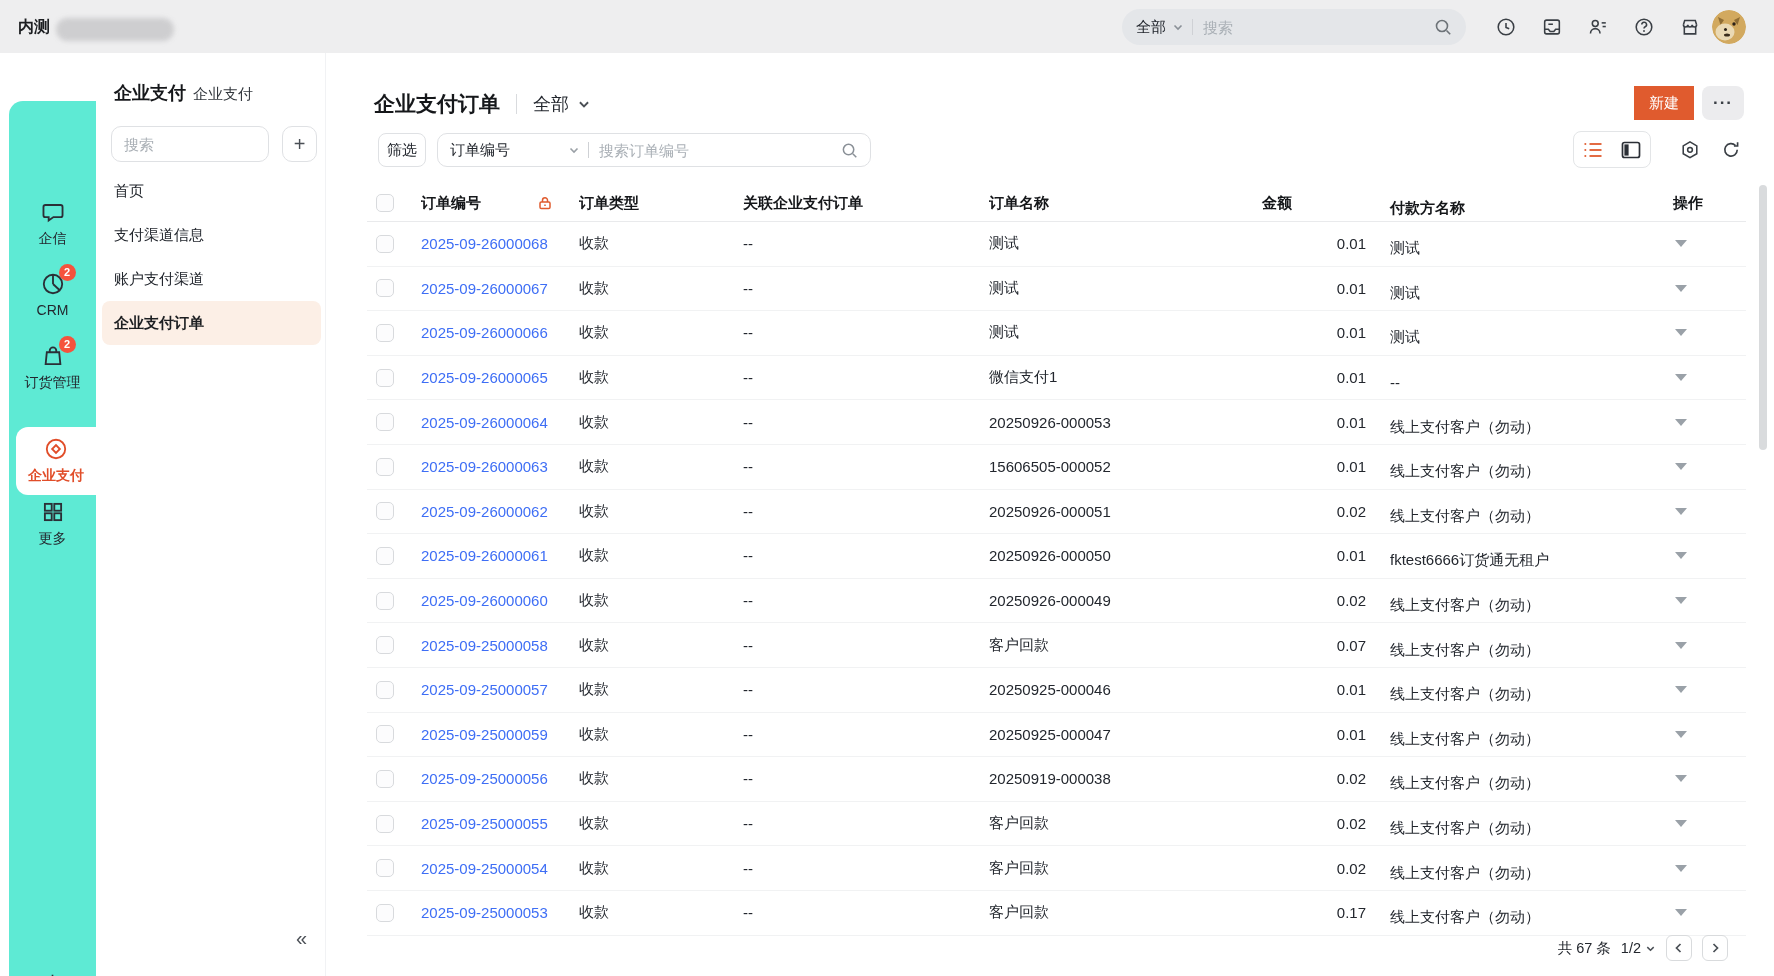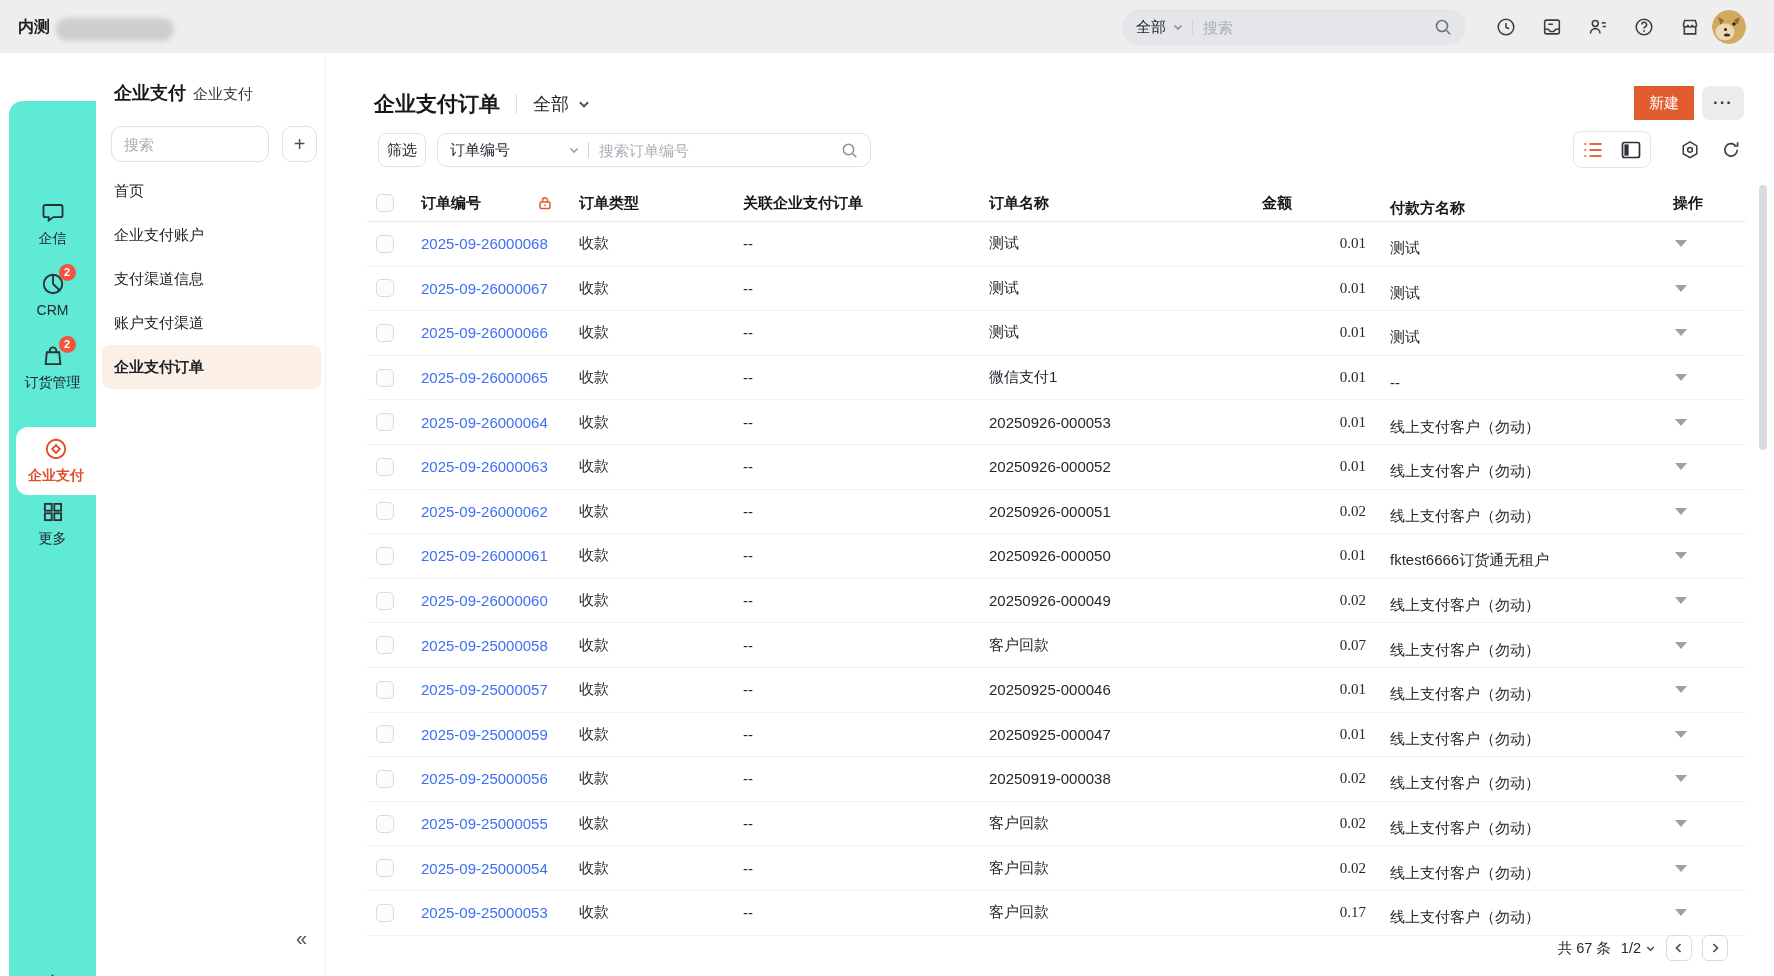--- a/index.html
+++ b/index.html
@@ -69,21 +69,21 @@
   .vt-half { flex:1; display:flex; align-items:center; justify-content:center; cursor:pointer; }
   .icon-btn { position:absolute; top:85px; width:24px; height:24px; display:flex; align-items:center; justify-content:center; cursor:pointer; }
 
   
   .table { position:absolute; left:40px; top:132px; width:1379px; }
   .t-grid { display:grid; grid-template-columns:54px 158px 164px 246px 246px 131px 299px 81px; align-items:center; }
   .t-head { height:37px; border-bottom:1px solid #e9eaec; font-weight:700; color:#15171a; }
   .t-row { height:44.6px; border-bottom:1px solid #f1f2f3; }
   .cell { display:flex; align-items:center; white-space:nowrap; overflow:hidden; }
   .c-check { padding-left:9px; }
-  .c-amount { justify-content:flex-end;font-family:Liberation Serif, serif; }
+  .c-amount { justify-content:flex-end; }
   .h-amount { justify-content:flex-end; padding-right:74px;text-align:right; }
   .c-payer { padding-left:24px;margin-top:10px; }
   .c-action { padding-left:10px; }
   .h-action { padding-left:8px; }
   .h-order { gap:0; }
   .h-order .lock { margin-left:56px; }
   .checkbox { width:18px; height:18px; border:1.5px solid #d8dadd; border-radius:5px; background:#fcfcfd; cursor:pointer; }
   .link { color:#3e6ef5; cursor:pointer; }
   .caret-down { width:0; height:0; border-left:6px solid transparent; border-right:6px solid transparent; border-top:7px solid #9aa1a8; cursor:pointer; }
 
@@ -241,21 +241,20 @@
       <span class="sb-title">企业支付</span>
       <span class="sb-subtitle">企业支付</span>
     </div>
     <div class="sb-search">
       <input class="ghost-input" placeholder="搜索" style="">
     </div>
     <div class="sb-add">+</div>
 
     <div class="sb-menu">
       <div class="sb-item">首页</div>
-      <div class="sb-item">企业支付账户</div>
       <div class="sb-item">支付渠道信息</div>
       <div class="sb-item">账户支付渠道</div>
       <div class="sb-item active">企业支付订单</div>
     </div>
 
     <div class="sb-collapse">«</div>
   </div>
 
   <div class="main">
 
@@ -433,21 +432,21 @@
 
   <div class="t-grid t-row">
     <div class="cell c-check">
               <span class="checkbox"></span>
             </div>
     <div class="cell">
               <span class="link">2025-09-26000063</span>
             </div>
     <div class="cell">收款</div>
     <div class="cell">--</div>
-    <div class="cell">20250926-000052</div>
+    <div class="cell">15606505-000052</div>
     <div class="cell c-amount">0.01</div>
     <div class="cell c-payer">线上支付客户（勿动）</div>
     <div class="cell c-action">
       <span class="caret-down"></span>
     </div>
   </div>
 
   <div class="t-grid t-row">
     <div class="cell c-check">
               <span class="checkbox"></span>

